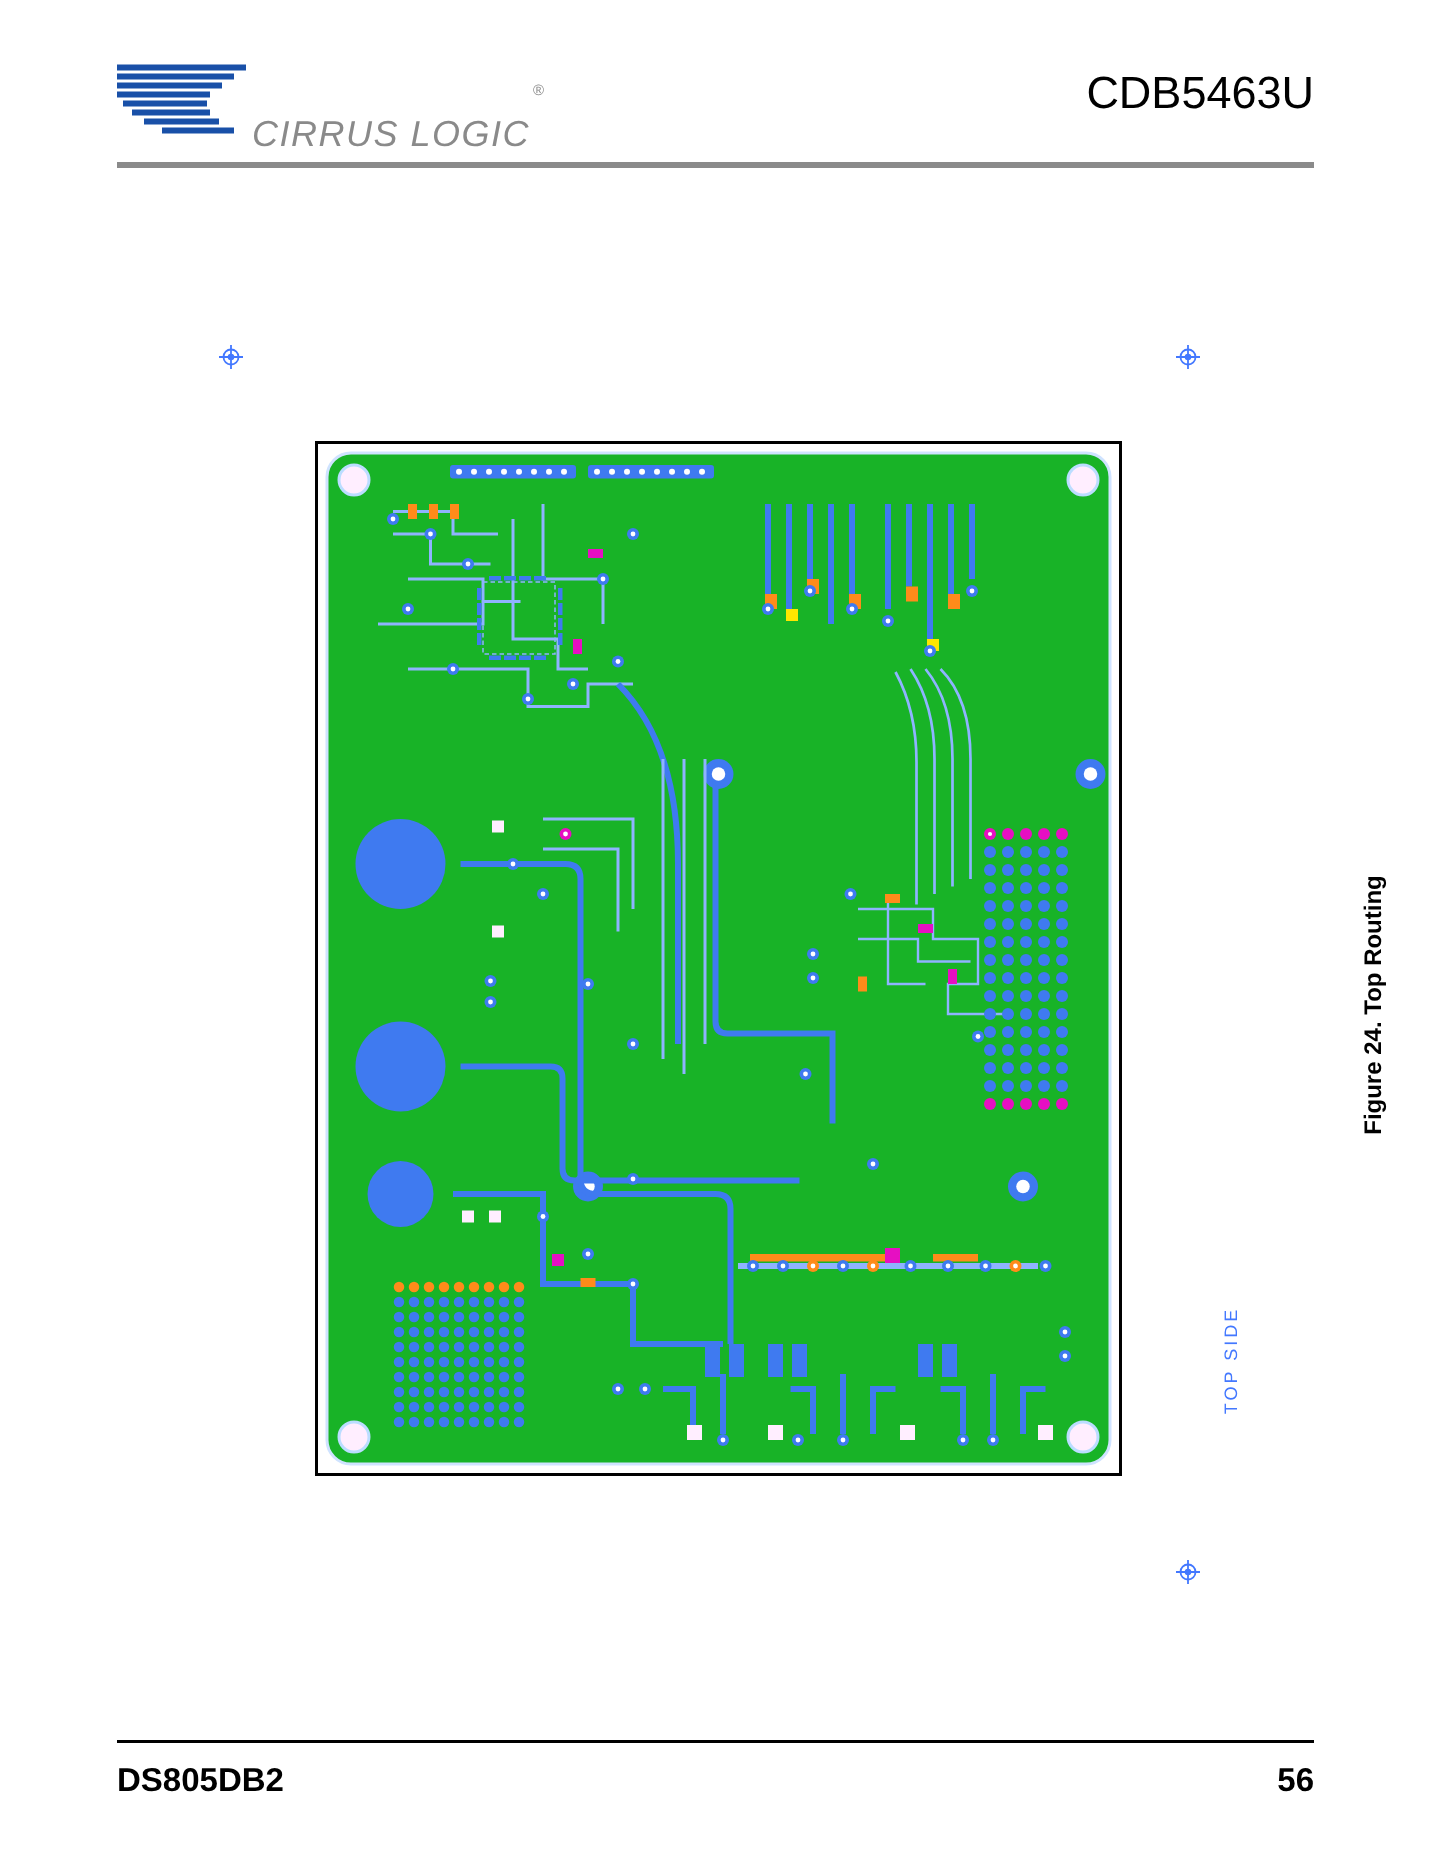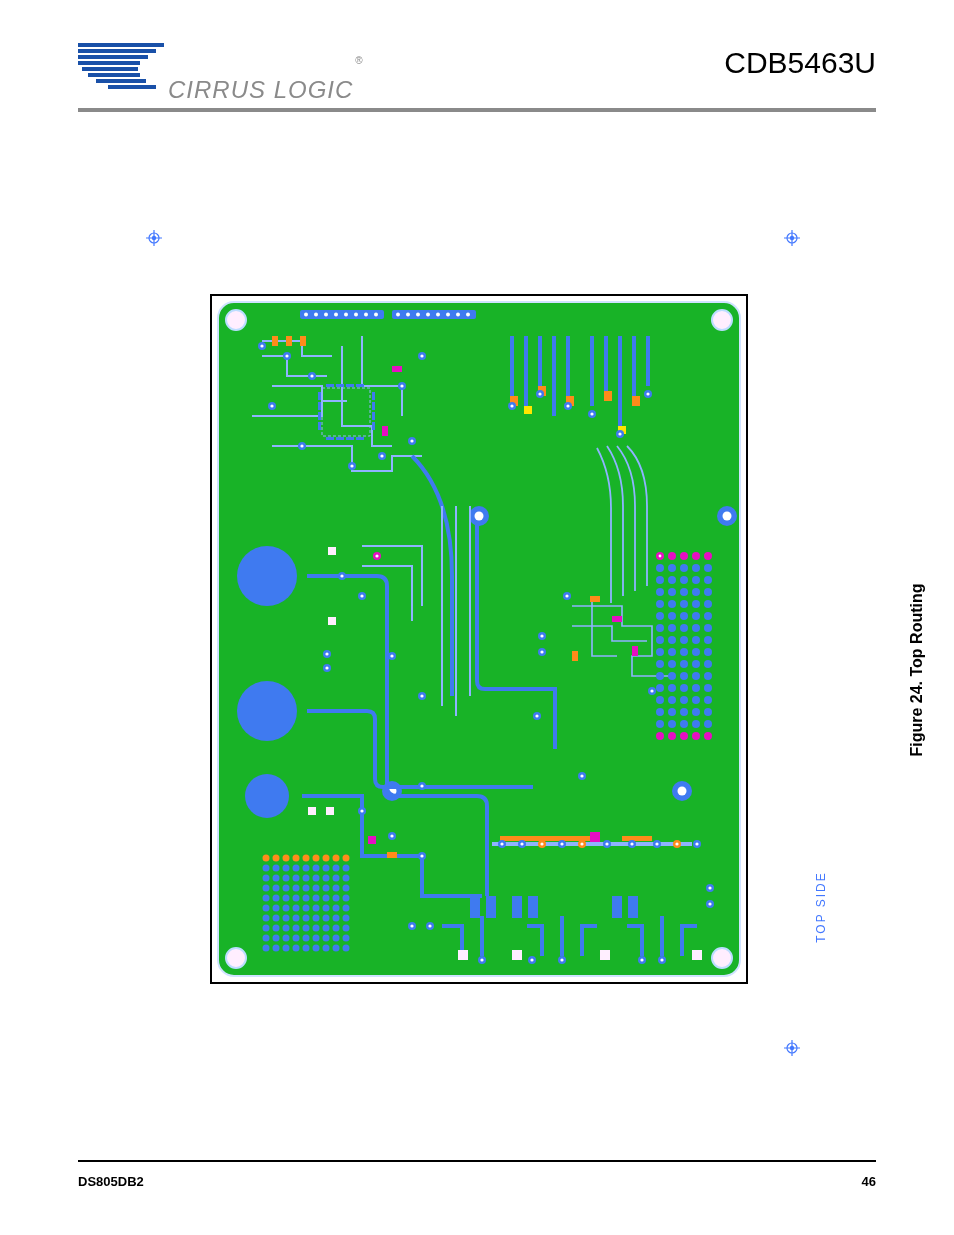--- a/index.html
+++ b/index.html
@@ -49,21 +49,21 @@
 
   .footer-rule {
     position: absolute;
     left: 78px; right: 78px; top: 1160px; height: 2px;
     background: #000;
   }
   .footer {
     position: absolute;
     left: 78px; right: 78px; top: 1174px;
     display: flex; justify-content: space-between;
-    font-size: 13px; font-weight: 700;
+    font-size: 22px; font-weight: 700;
   }
 
   
   .reg {
     position: absolute; width: 16px; height: 16px; pointer-events: none;
   }
   .reg svg { width: 16px; height: 16px; display: block; }
   .reg-tl { left: 146px; top: 230px; }
   .reg-tr { left: 784px; top: 230px; }
   .reg-br { left: 784px; top: 1040px; }
@@ -589,14 +589,14 @@
     <rect x="156" y="540" width="8" height="8" fill="#e60fc2"></rect>
     <rect x="175" y="556" width="10" height="6" fill="#ff8b1a"></rect>
 
     <rect x="6" y="6" width="522" height="674" rx="16" fill="none" stroke="#cfe3ff" stroke-width="2"></rect>
   </svg>
 </div>
 
 <div class="footer-rule"></div>
 <div class="footer">
   <span>DS805DB2</span>
-  <span>46</span>
+  <span>56</span>
 </div>
 
 </body></html>

